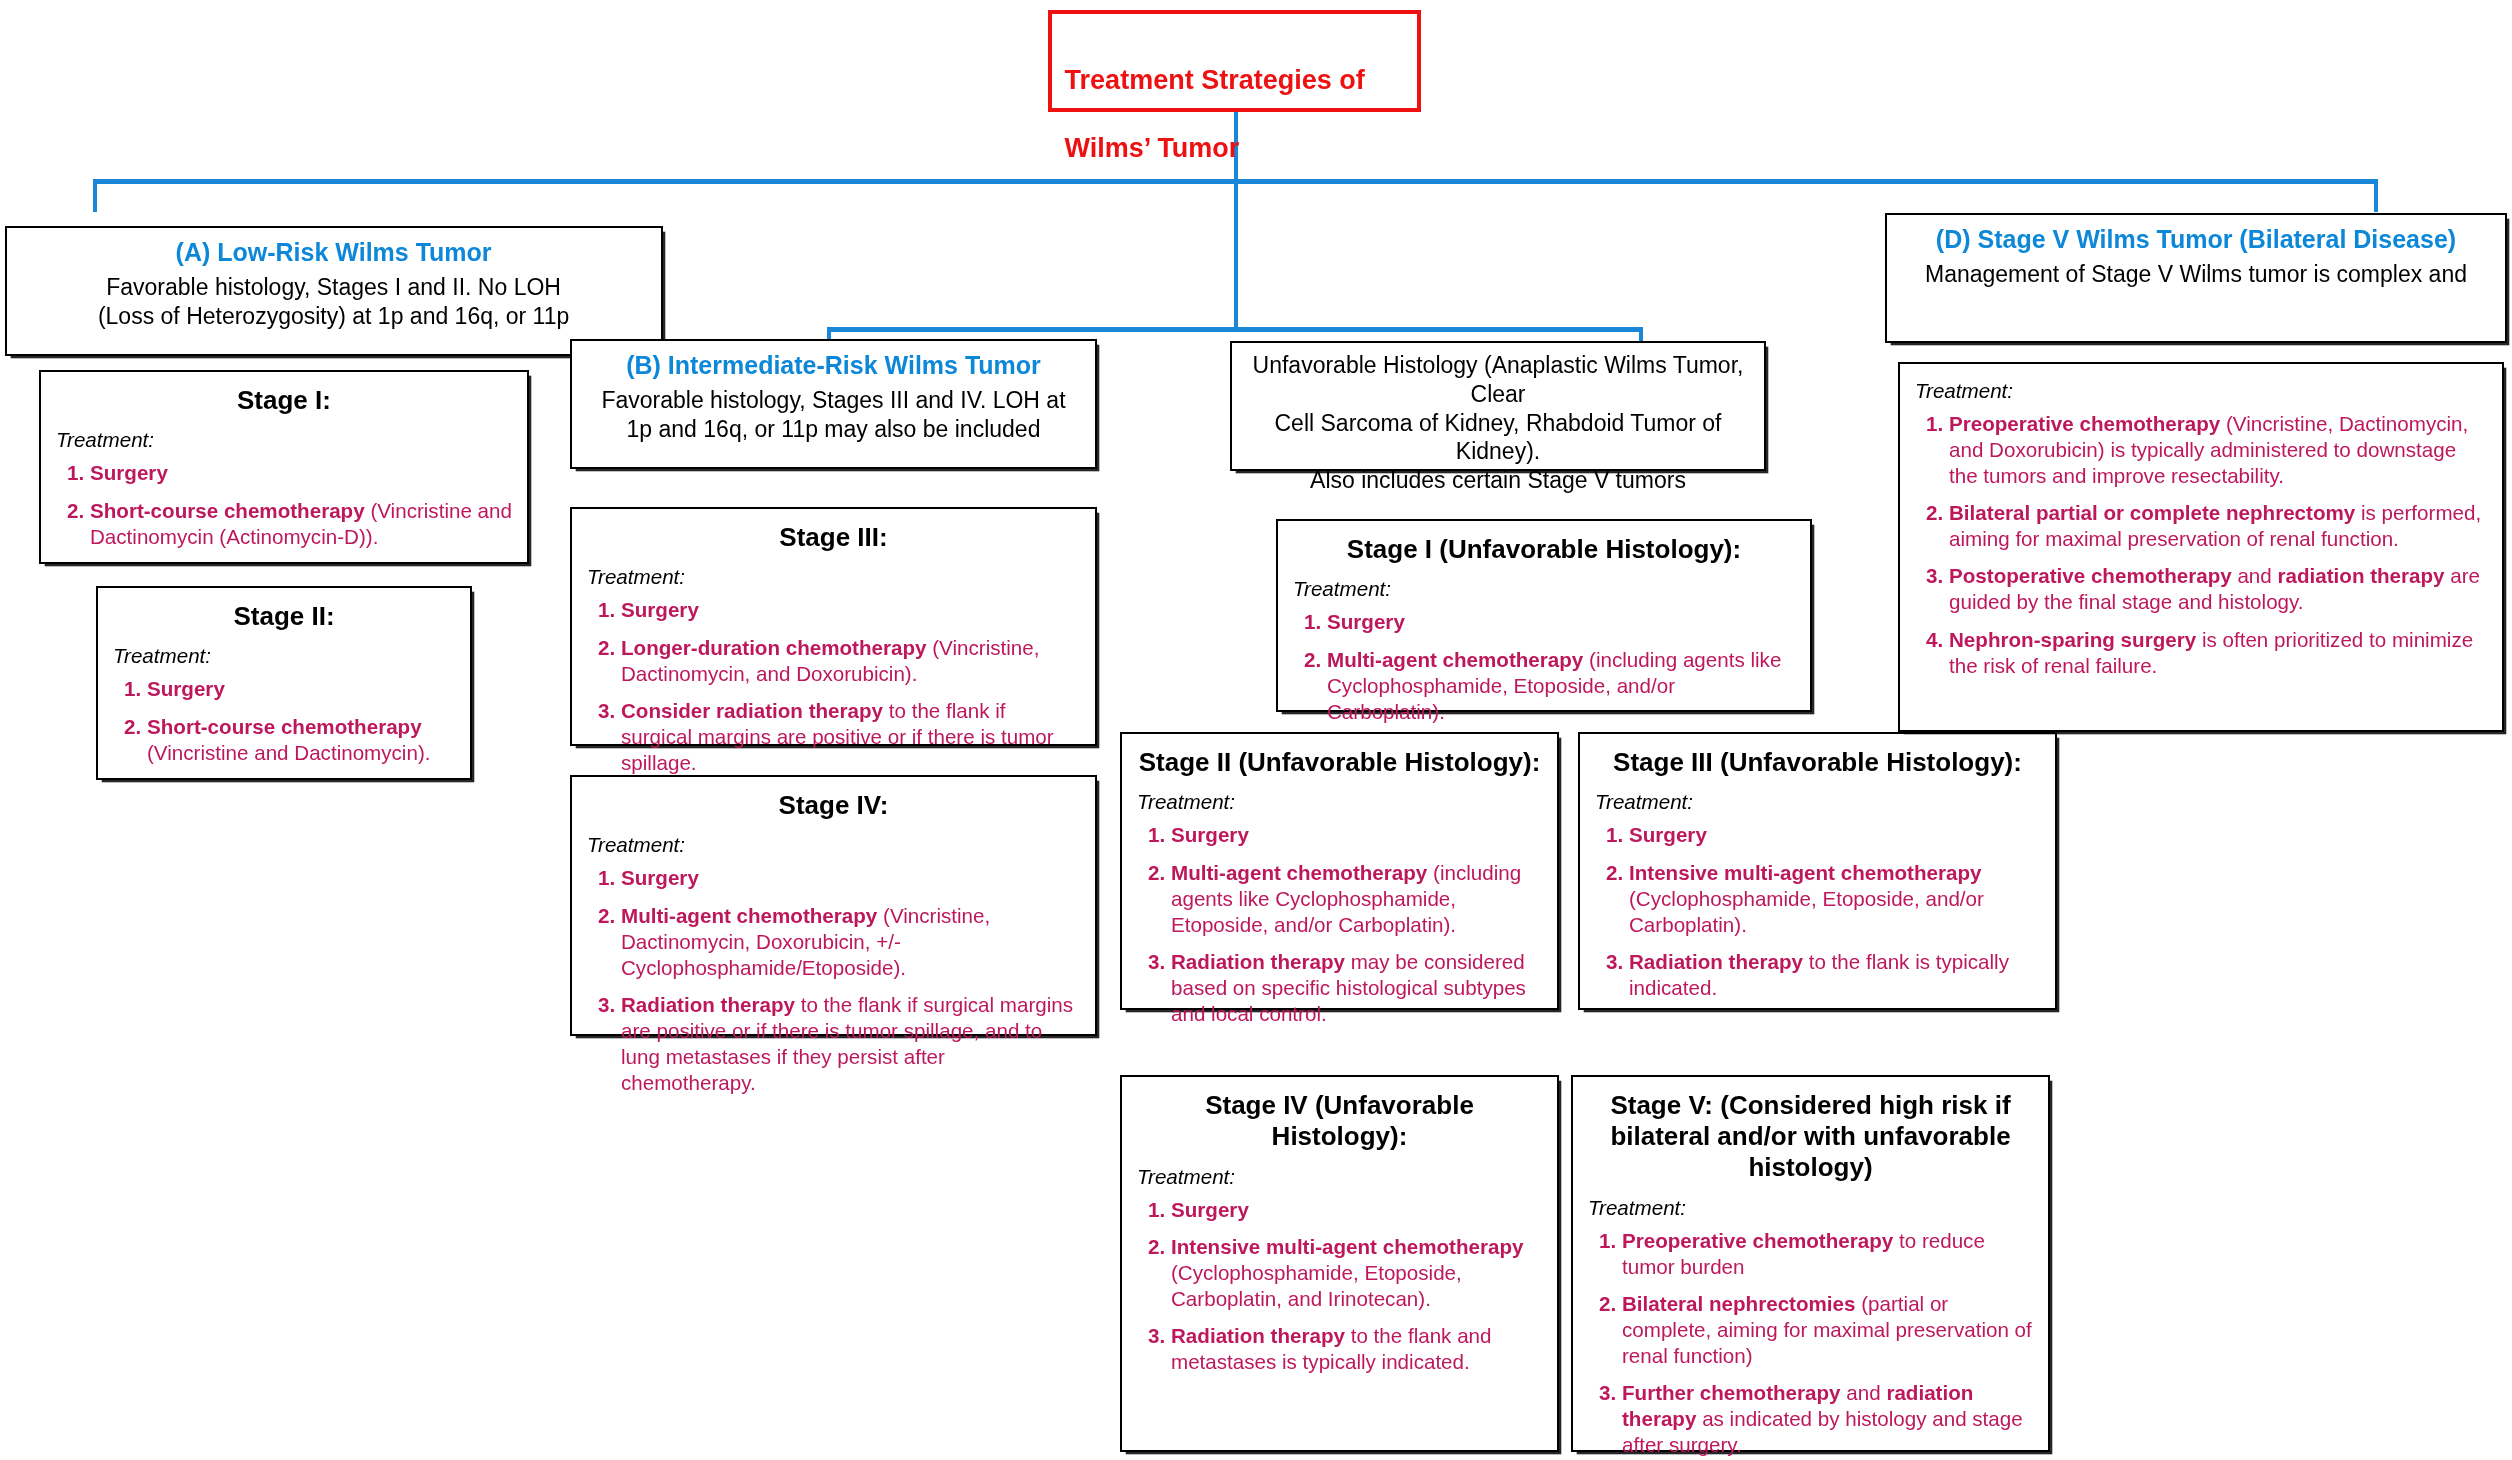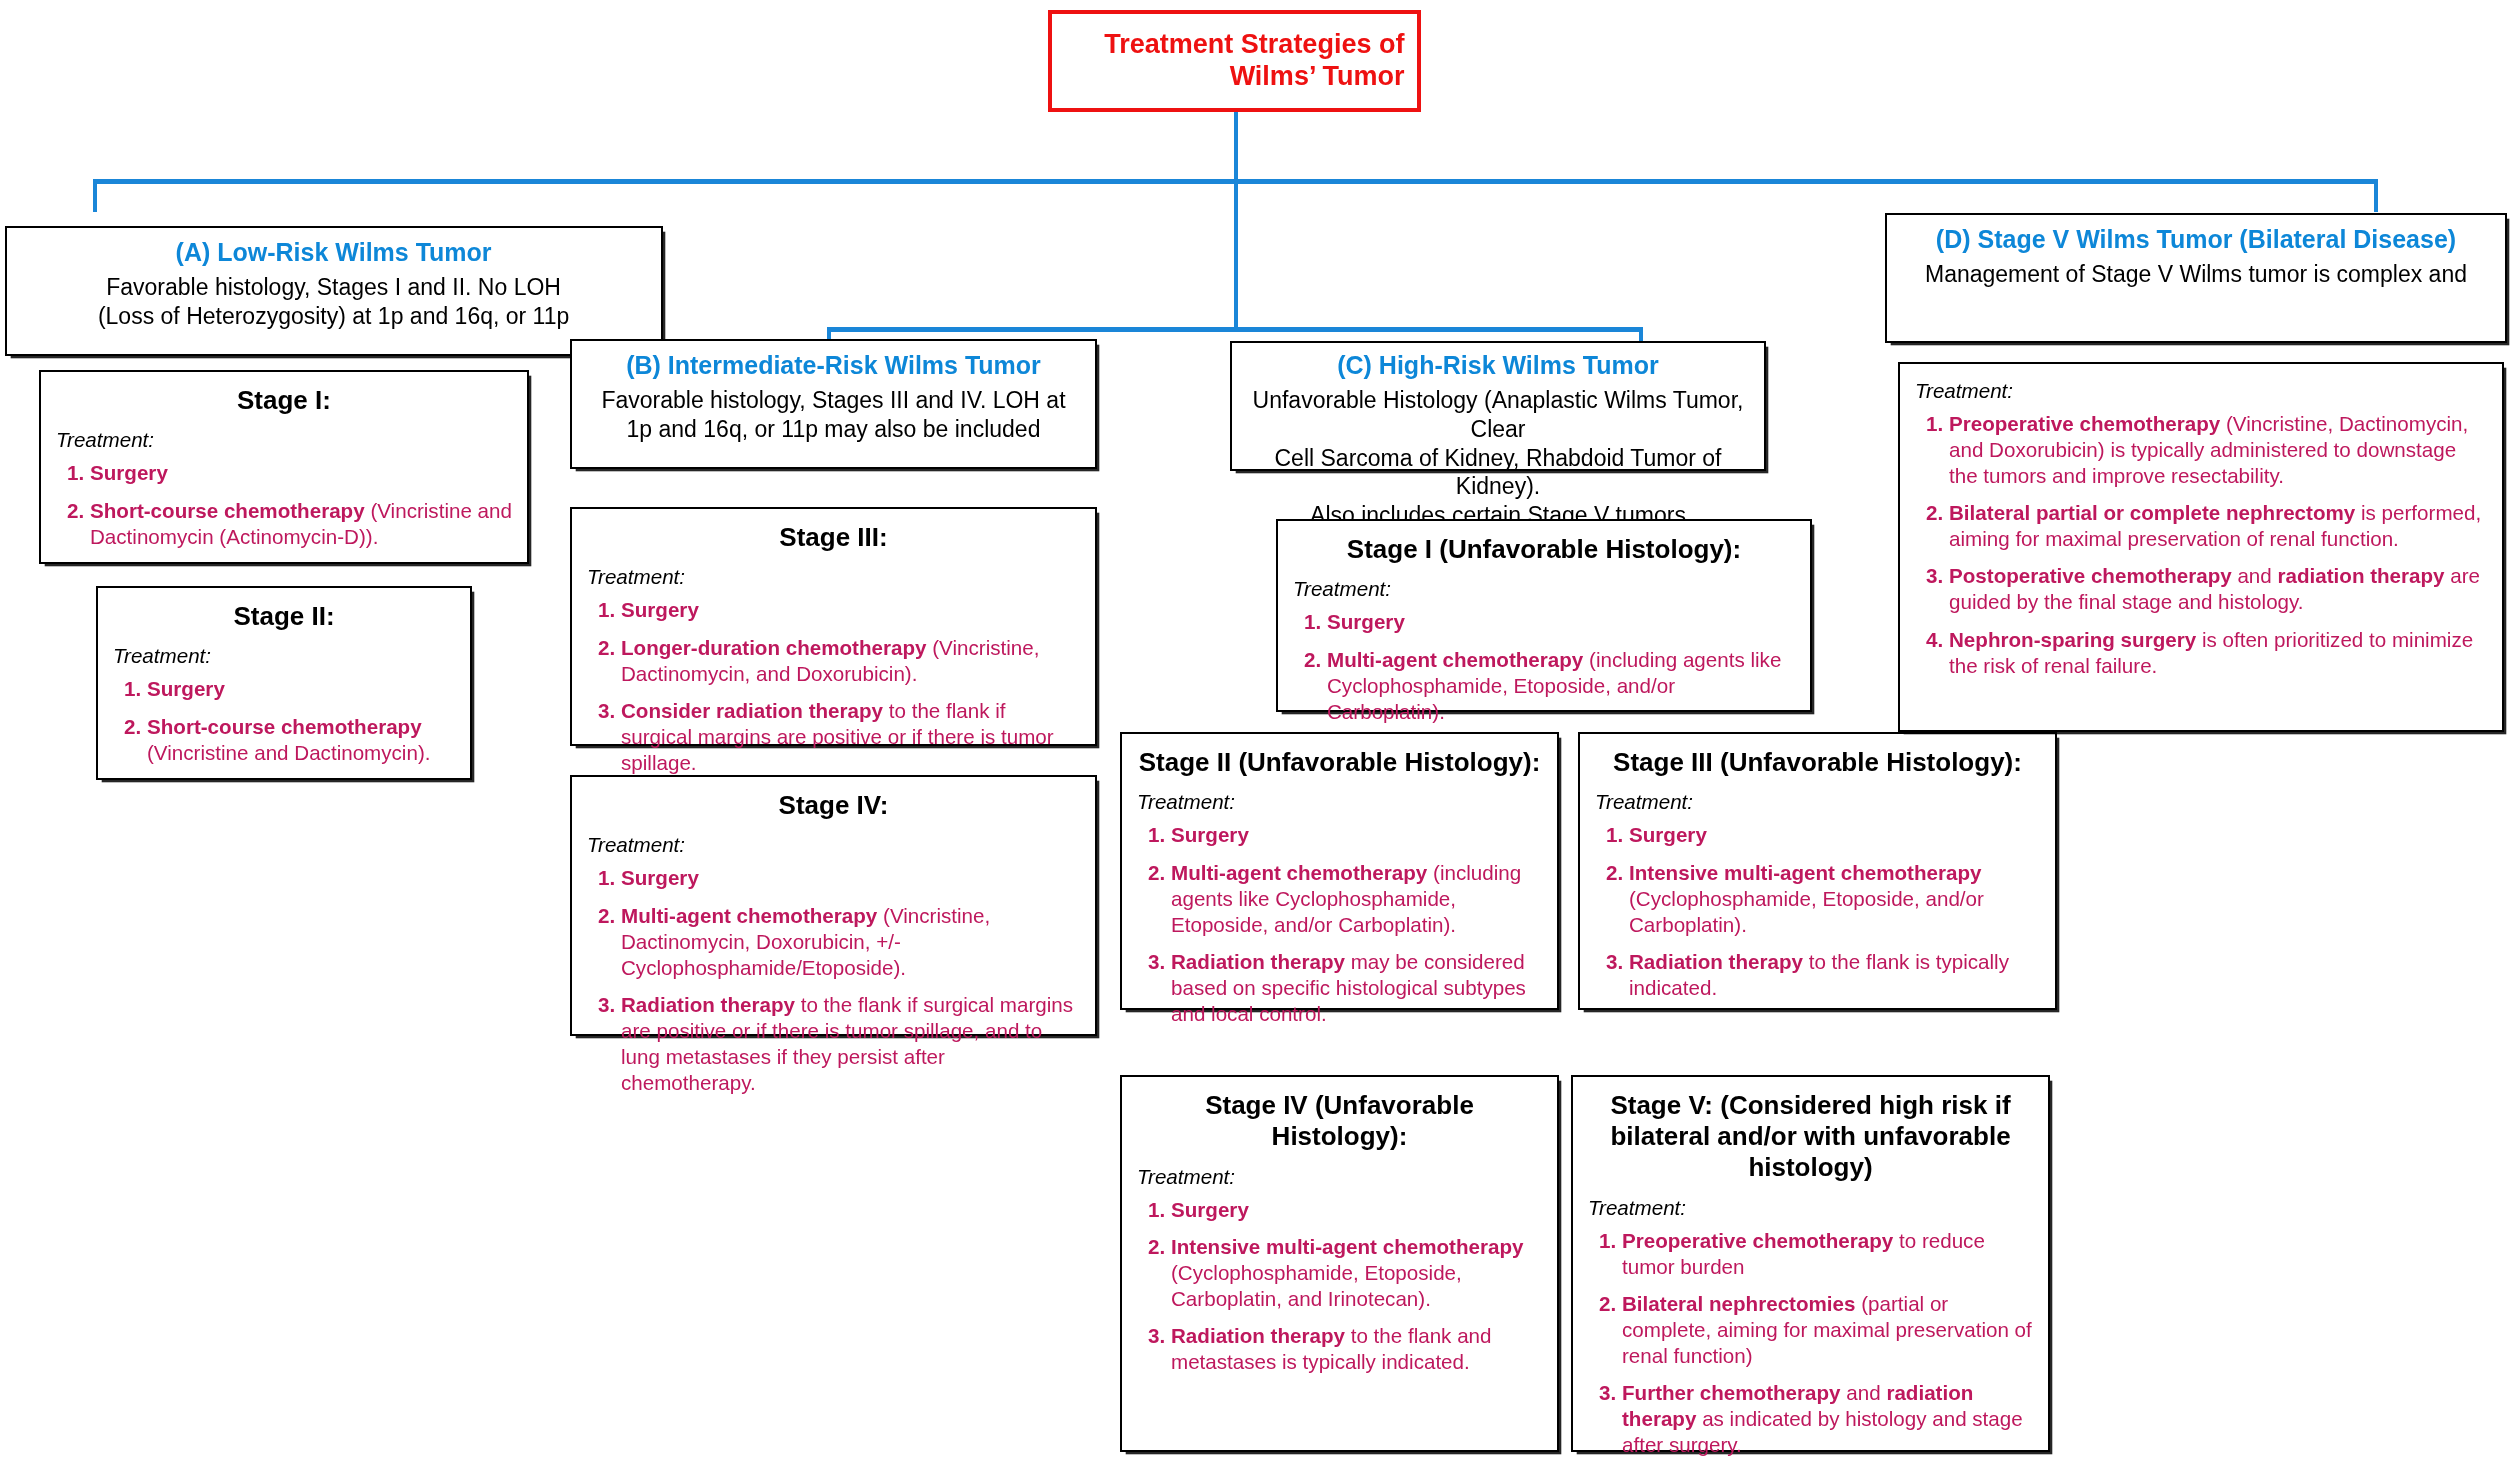--- a/index.html
+++ b/index.html
@@ -17,21 +17,22 @@
     border:2.3px solid #000000;
     background:#ffffff;
     box-shadow:4px 4px 0 -1.7px rgba(0,0,0,0.85);
   }
   .box.red{ border:4px solid #ee1111; box-shadow:none; }
   .title-text{
     color:#ee1111;
     font-weight:bold;
     font-size:27px;
     line-height:1.18;
-    text-align:right;
+    text-align:left;
+    margin-top:36px;
   }
   .hdr{
     color:#0d87d8;
     font-weight:bold;
     font-size:25px;
     line-height:1.18;
     text-align:center;
     margin-bottom:5.7px;
   }
   .hdr-sub{
@@ -157,21 +158,20 @@
       <ol class="tlist">
         <li><b>Surgery</b><span></span></li>
         <li><b>Multi-agent chemotherapy</b><span> (Vincristine, Dactinomycin, Doxorubicin, +/- Cyclophosphamide/Etoposide).</span></li>
         <li><b>Radiation therapy</b><span> to the flank if surgical margins are positive or if there is tumor spillage, and to lung metastases if they persist after chemotherapy.</span></li>
       </ol>
     </div>
   </div>
 
   <div class="box" style="left:1230px; top:341px; width:536px; height:130px;">
     <div class="pad-center" style="padding-top:8px;">
-      <div class="hdr">(C) High-Risk Wilms Tumor</div>
       <div class="hdr-sub">Unfavorable Histology (Anaplastic Wilms Tumor, Clear</div>
       <div class="hdr-sub">Cell Sarcoma of Kidney, Rhabdoid Tumor of Kidney).</div>
       <div class="hdr-sub">Also includes certain Stage V tumors</div>
     </div>
   </div>
 
   <div class="box" style="left:1276px; top:519px; width:536px; height:193px;">
     <div class="pad">
       <div class="stage-title">Stage I (Unfavorable Histology):</div>
       <div class="treat-lbl">Treatment:</div>

